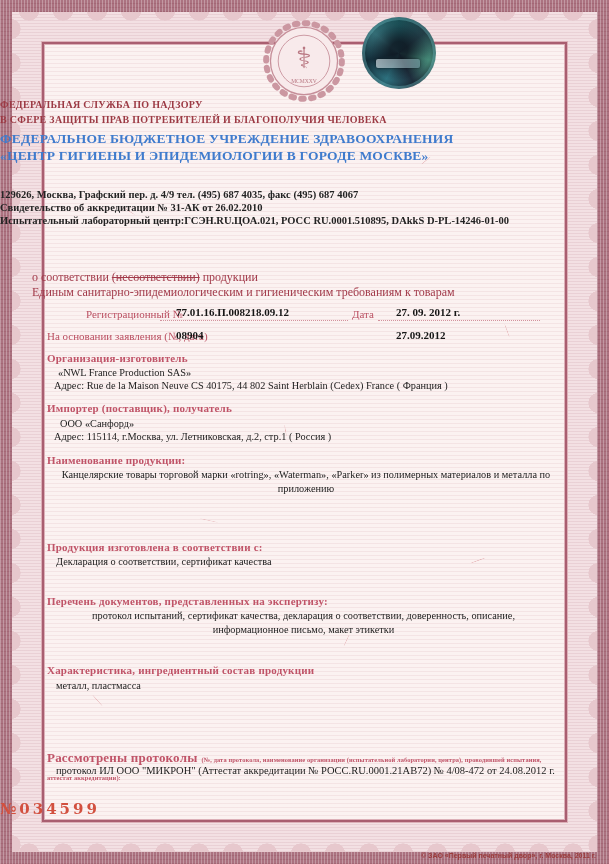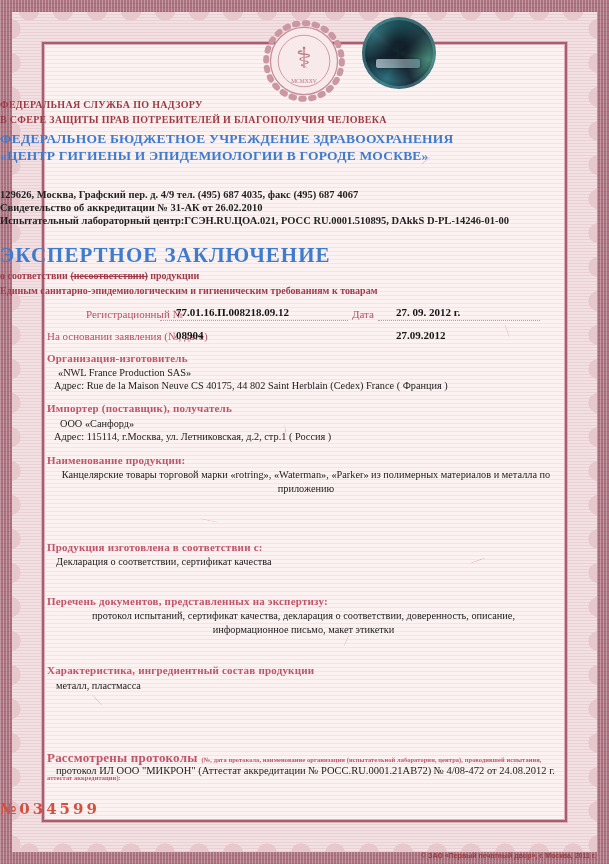--- a/index.html
+++ b/index.html
@@ -58,21 +58,21 @@
     background:linear-gradient(90deg,rgba(220,230,235,.65),rgba(150,190,200,.45));
     border-radius:2px;box-shadow:0 0 2px rgba(0,0,0,.5);}
   
   .layer{position:absolute;inset:0;}
   .c{left:0;right:0;text-align:left;position:absolute;}
   .abs{position:absolute;white-space:nowrap;}
   .authority{color:#9c3a44;font-weight:bold;font-size:10px;line-height:15px;letter-spacing:.3px;}
   .orgname{color:#3f7bcd;font-weight:bold;font-size:13.5px;line-height:17px;letter-spacing:.2px;}
   .contact{color:#232323;font-size:10.5px;line-height:13.5px;font-weight:bold;}
   .main-title{color:#3f7bcd;font-weight:bold;font-size:21px;letter-spacing:1px;}
-  .sub{color:#a23a4a;font-weight:bold;font-size:10px;}
+  .sub{color:#a23a4a;font-weight:normal;font-size:12px;padding-left:32px;}
   .struck{text-decoration:line-through;}
   .reg-label{color:#bb5062;font-size:11px;}
   .reg-value{color:#161616;font-weight:bold;font-size:11px;}
   .uline{position:absolute;border-bottom:1px dotted #d3929d;height:0;}
   .sec-label{color:#c05468;font-weight:bold;font-size:11px;letter-spacing:.2px;white-space:nowrap;}
   .sec-value{color:#1c1c1c;font-size:10.3px;line-height:13.5px;}
   .wrap{white-space:normal;text-align:center;}
   .fine{font-size:6.4px;font-weight:bold;color:#c05468;letter-spacing:.1px;}
   .serial{color:#d2503f;font-family:"DejaVu Serif",serif;font-weight:bold;font-size:15px;letter-spacing:3px;}
   .copyright{position:absolute;right:13px;bottom:5px;font-family:"Liberation Sans",sans-serif;
@@ -119,21 +119,20 @@
 
     <div class="c authority" style="top:97px">ФЕДЕРАЛЬНАЯ СЛУЖБА ПО НАДЗОРУ</div>
     <div class="c authority" style="top:112px">В СФЕРЕ ЗАЩИТЫ ПРАВ ПОТРЕБИТЕЛЕЙ И БЛАГОПОЛУЧИЯ ЧЕЛОВЕКА</div>
     <div class="c orgname" style="top:147px">«ЦЕНТР ГИГИЕНЫ И ЭПИДЕМИОЛОГИИ В ГОРОДЕ МОСКВЕ»</div>
     <div class="c orgname" style="top:130px">ФЕДЕРАЛЬНОЕ БЮДЖЕТНОЕ УЧРЕЖДЕНИЕ ЗДРАВООХРАНЕНИЯ</div>
 
     <div class="c contact" style="top:188px">129626, Москва, Графский пер. д. 4/9 тел. (495) 687 4035, факс (495) 687 4067</div>
     <div class="c contact" style="top:201px">Свидетельство об аккредитации № 31-АК от 26.02.2010</div>
     <div class="c contact" style="top:214px">Испытательный лабораторный центр:ГСЭН.RU.ЦОА.021, РОСС RU.0001.510895, DAkkS D-PL-14246-01-00</div>
 
-    <div class="c main-title" style="top:243px">ЭКСПЕРТНОЕ ЗАКЛЮЧЕНИЕ</div>
     <div class="c sub" style="top:270px"><span>о соответствии </span><span class="struck">(несоответствии)</span><span> продукции</span></div>
     <div class="c sub" style="top:285px">Единым санитарно-эпидемиологическим и гигиеническим требованиям к товарам</div>
 
     <div class="abs reg-label" style="left:86px;top:308px">Регистрационный №</div>
     <div class="abs reg-value" style="left:176px;top:306px">77.01.16.П.008218.09.12</div>
     <div class="uline" style="left:160px;top:320px;width:188px"></div>
     <div class="abs reg-label" style="left:352px;top:308px">Дата</div>
     <div class="abs reg-value" style="left:396px;top:306px">27. 09. 2012 г.</div>
     <div class="uline" style="left:378px;top:320px;width:162px"></div>
 

